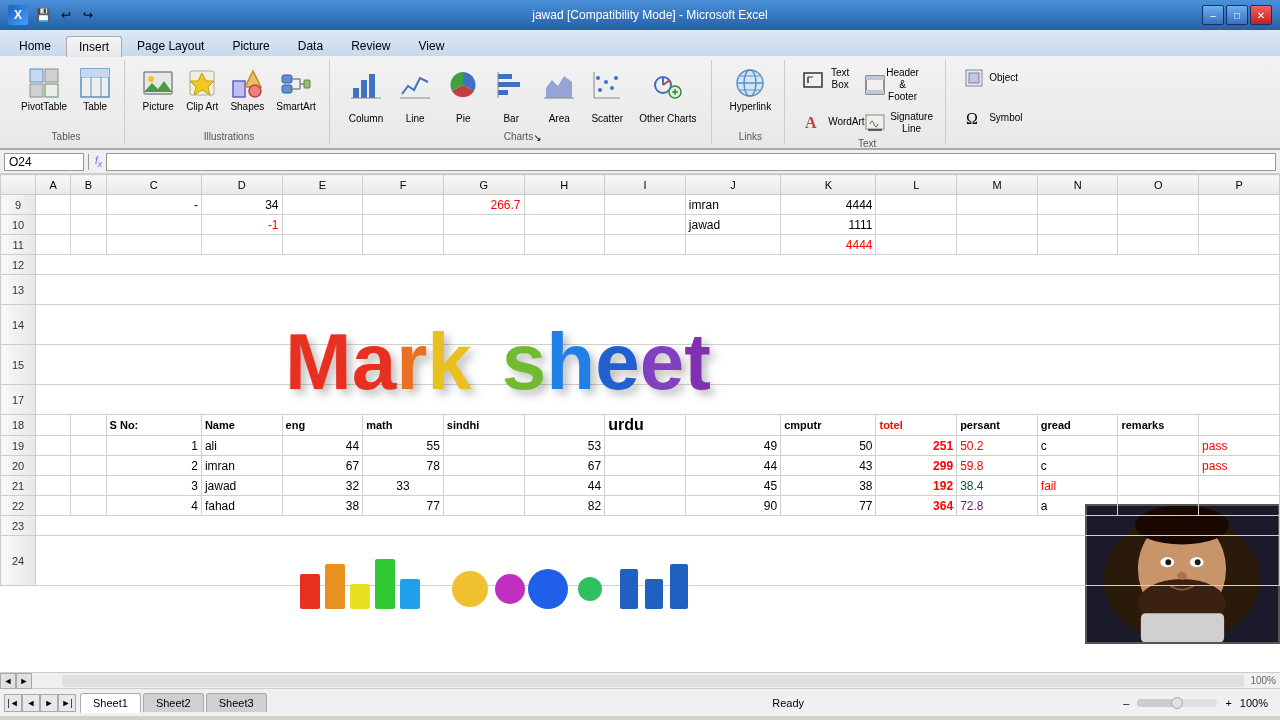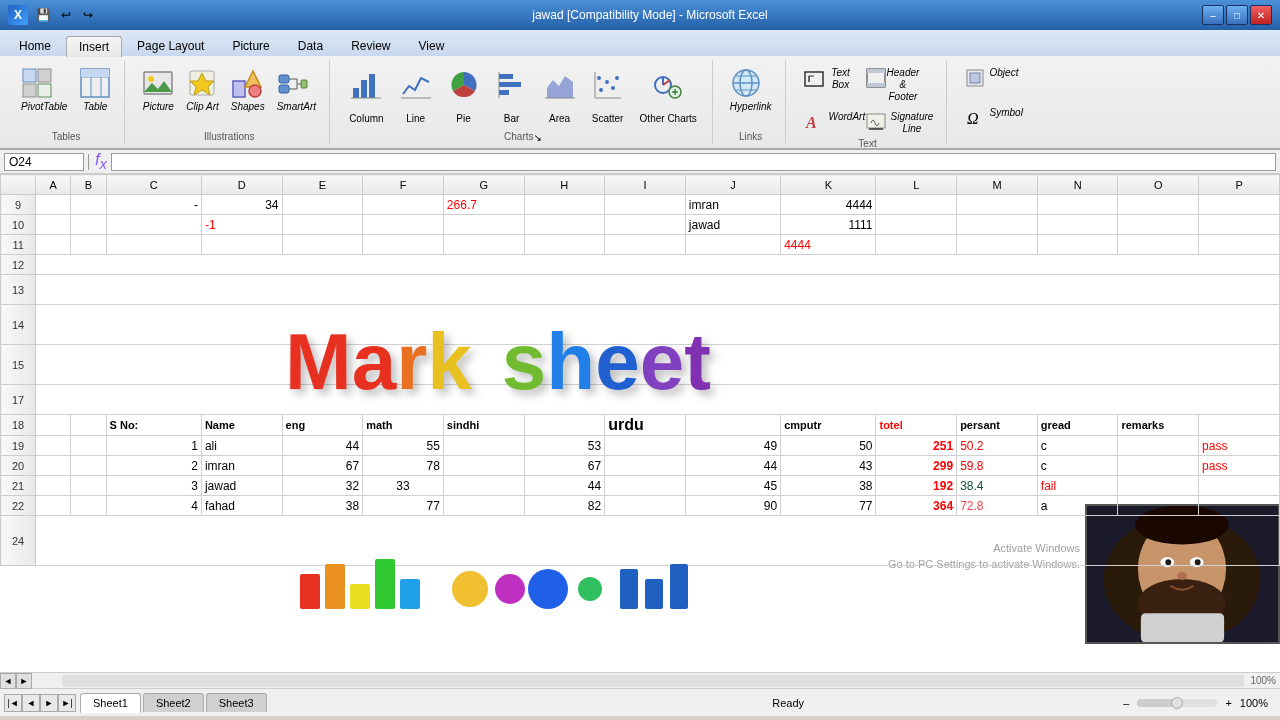--- a/index.html
+++ b/index.html
@@ -91,27 +91,27 @@
     }
     .ribbon-group-label {
       font-size: 10px;
       color: #555;
       margin-top: auto;
       padding-bottom: 2px;
     }
     .ribbon-btn {
       display: flex;
       flex-direction: column;
+      align-items: center;
       padding: 2px 4px;
       cursor: pointer;
       border: 1px solid transparent;
       border-radius: 3px;
       font-size: 10px;
       gap: 2px;
-      font-style: italic;
     }
     .ribbon-btn .btn-icon {
       width: 32px; height: 32px;
       display: flex; align-items: center; justify-content: center;
       font-size: 20px;
     }
     .ribbon-btn .btn-icon.small {
       width: 22px; height: 22px;
       font-size: 14px;
     }
@@ -153,21 +153,21 @@
     }
     .formula-divider { width: 1px; height: 16px; background: #999; margin: 0 2px; }
     .formula-input {
       flex: 1;
       border: 1px solid #999;
       padding: 1px 4px;
       font-size: 12px;
       height: 18px;
       background: white;
     }
-    .fx-label { font-size: 17px; font-style: italic; color: #8b5cf6; margin: 0 2px; }
+    .fx-label { font-size: 10px; font-style: italic; color: #8b5cf6; margin: 0 2px; }
 
     table.grid {
       border-collapse: collapse;
       table-layout: fixed;
       width: 100%;
     }
 
     table.grid th {
       background: linear-gradient(to bottom, #f8f8f8, #e8e8e8);
       border: 1px solid #ccc;
@@ -190,21 +190,21 @@
     }
     table.grid td.row-num {
       background: linear-gradient(to right, #f8f8f8, #e8e8e8);
       border: 1px solid #ccc;
       text-align: center;
       font-size: 11px;
       color: #333;
       min-width: 24px;
       width: 24px;
     }
-    td.num-red { color: red; text-align: left; }
+    td.num-red { color: red; text-align: right; }
     td.num-black { color: black; text-align: right; }
 
     
     .bottom-bar {
       height: 28px;
       background: #f0f0f0;
       border-top: 1px solid #ccc;
       display: flex;
       align-items: center;
       padding: 0 4px;
@@ -813,26 +813,30 @@
         <td style="text-align:right;">4</td>
         <td>fahad</td>
         <td style="text-align:right;">38</td>
         <td style="text-align:right;">77</td>
         <td></td>
         <td style="text-align:right;">82</td>
         <td></td>
         <td style="text-align:right;">90</td>
         <td style="text-align:right;">77</td>
         <td style="text-align:right;color:red;font-weight:bold;">364</td>
-        <td style="color:#ef4444;">72.8</td>
+        <td style="color:#701a75;">72.8</td>
         <td>a</td>
         <td></td>
         <td></td>
       </tr>
 
+      <tr>
+        <td class="row-num">23</td>
+        <td colspan="16"></td>
+      </tr>
 
       <tr style="height:50px;">
         <td class="row-num">24</td>
         <td colspan="16"></td>
       </tr>
     </tbody>
   </table>
 
   <div style="position:absolute;top:148px;left:285px;z-index:10;pointer-events:none;">
     <div style="font-family:'Arial Black',Impact,sans-serif;font-size:80px;font-weight:900;line-height:1;display:flex;align-items:flex-end;filter:drop-shadow(5px 5px 4px rgba(0,0,0,0.25));">
@@ -842,24 +846,20 @@
       <span style="color:#e8c020;display:inline-block;">k</span>
       <span style="color:transparent;display:inline-block;width:30px;"> </span>
       <span style="color:#70bb30;display:inline-block;">s</span>
       <span style="color:#2080e8;display:inline-block;">h</span>
       <span style="color:#2060d0;display:inline-block;">e</span>
       <span style="color:#8040c0;display:inline-block;">e</span>
       <span style="color:#8030b0;display:inline-block;">t</span>
     </div>
   </div>
 
-  <div class="activate-text">
-    <div>Activate Windows</div>
-    <div>Go to PC Settings to activate Windows.</div>
-  </div>
 
   <div class="webcam-overlay">
     <div class="webcam-face">
 
       <svg width="195" height="140" viewBox="0 0 195 140">
         <rect width="195" height="140" fill="#1a1a2a"></rect>
 
         <ellipse cx="97" cy="75" rx="80" ry="65" fill="#2a1a0a"></ellipse>
 
         <ellipse cx="97" cy="65" rx="45" ry="52" fill="#c8956a"></ellipse>

